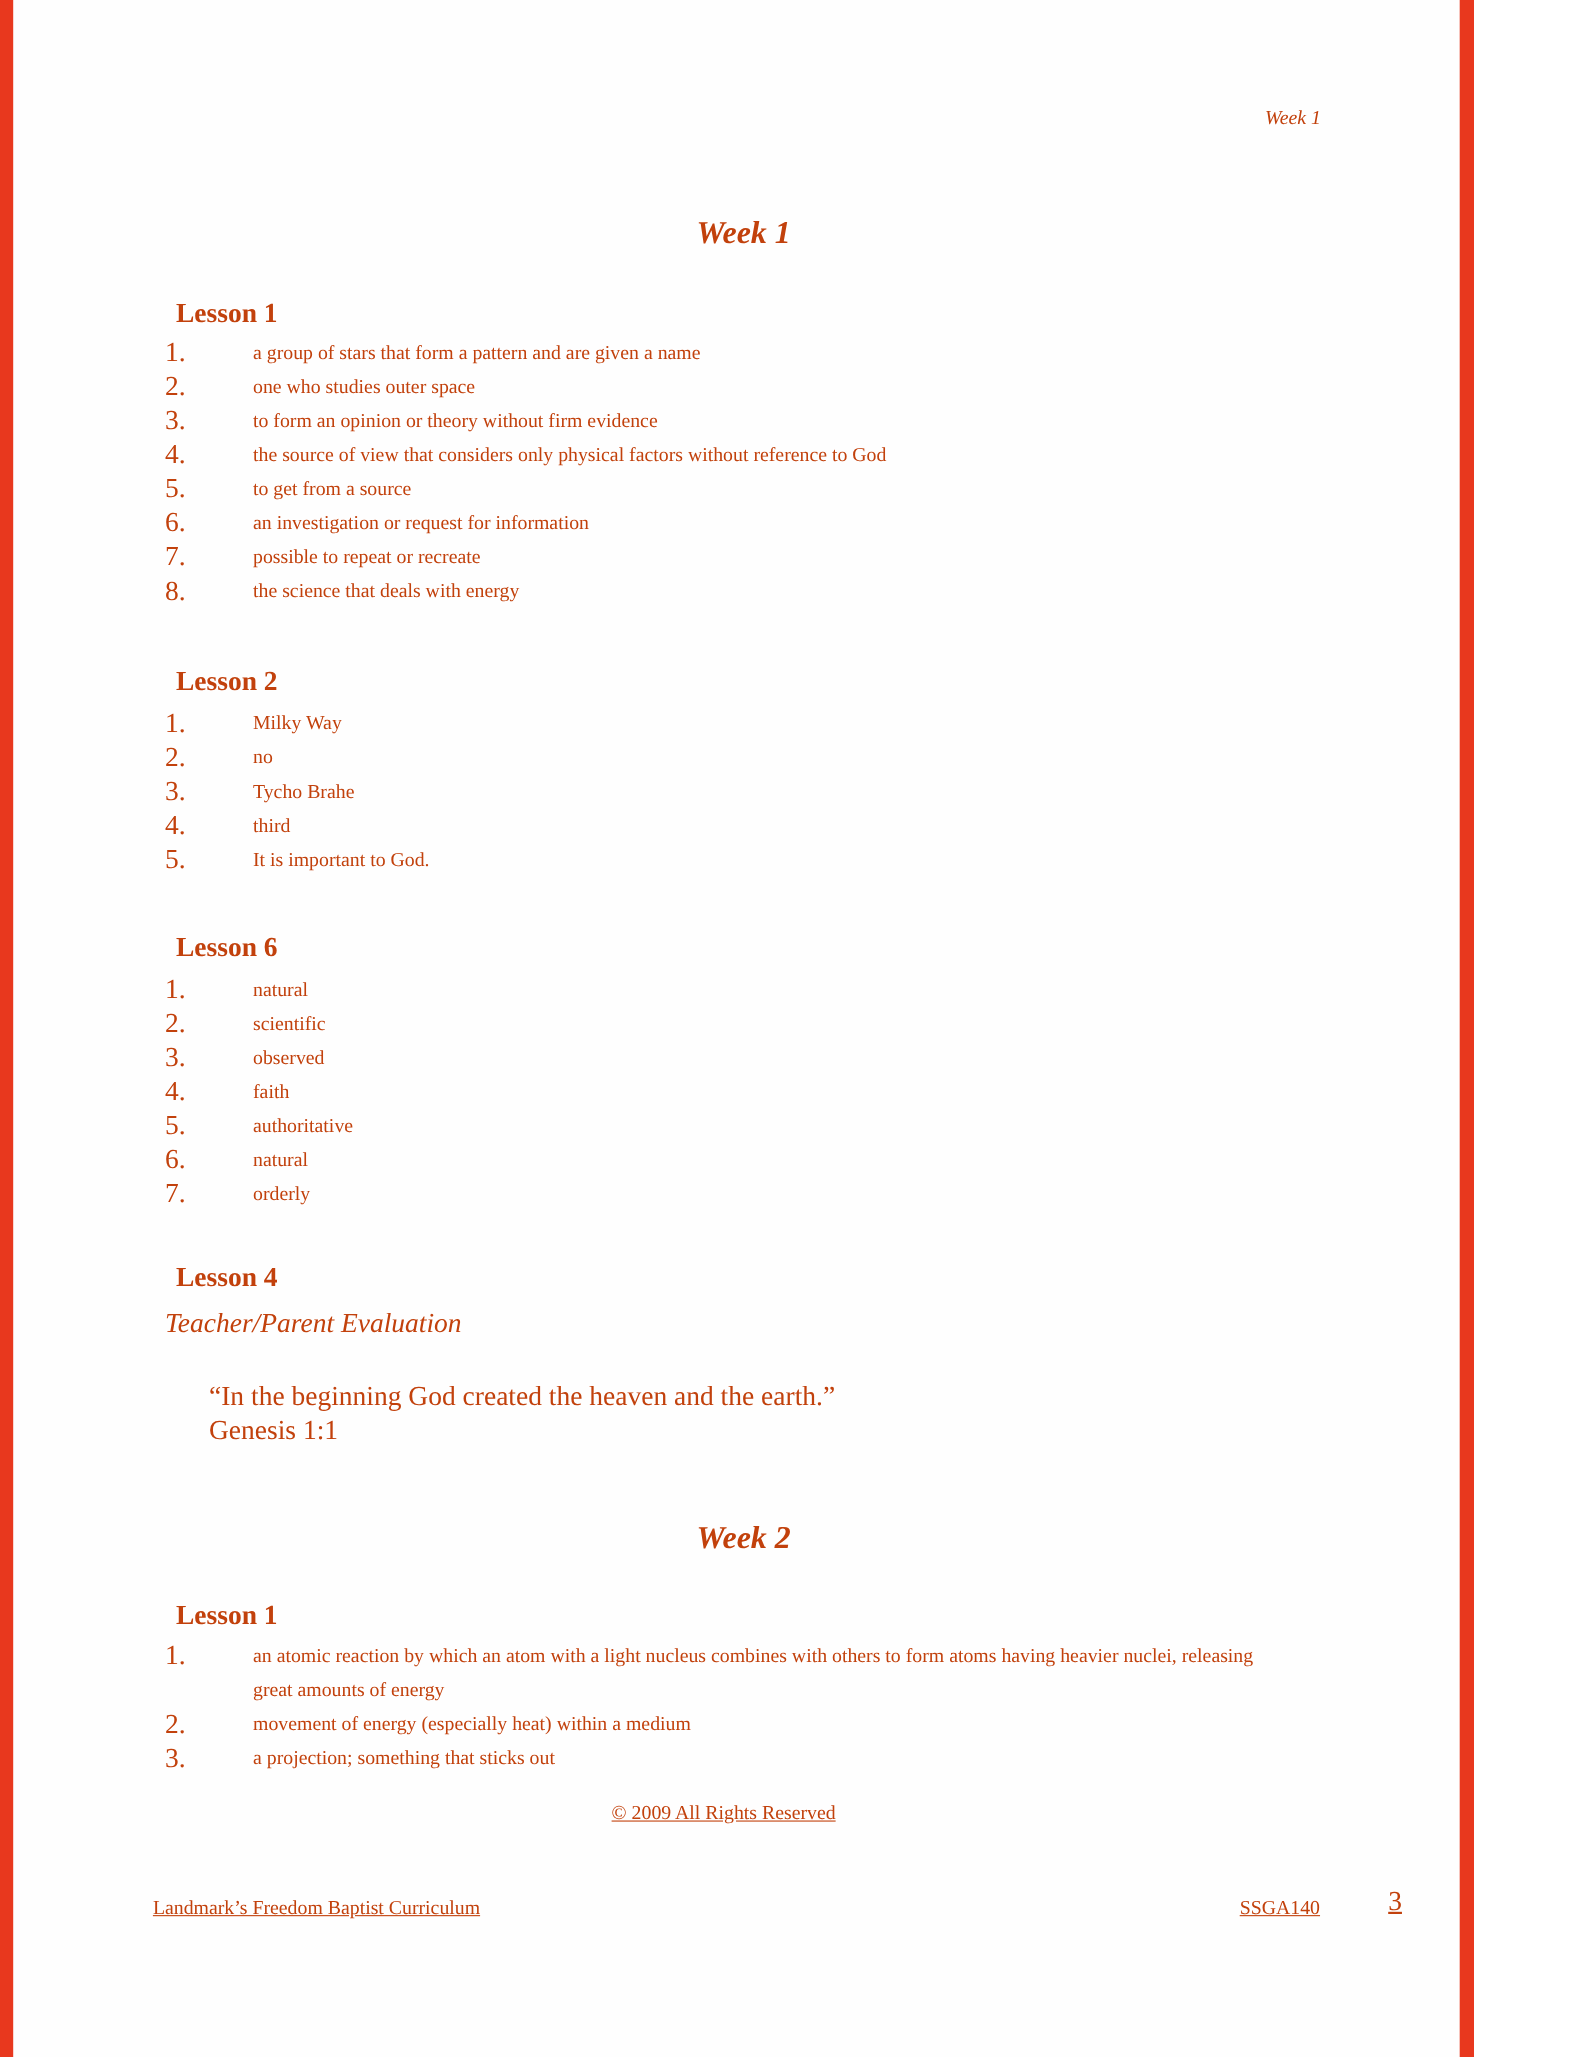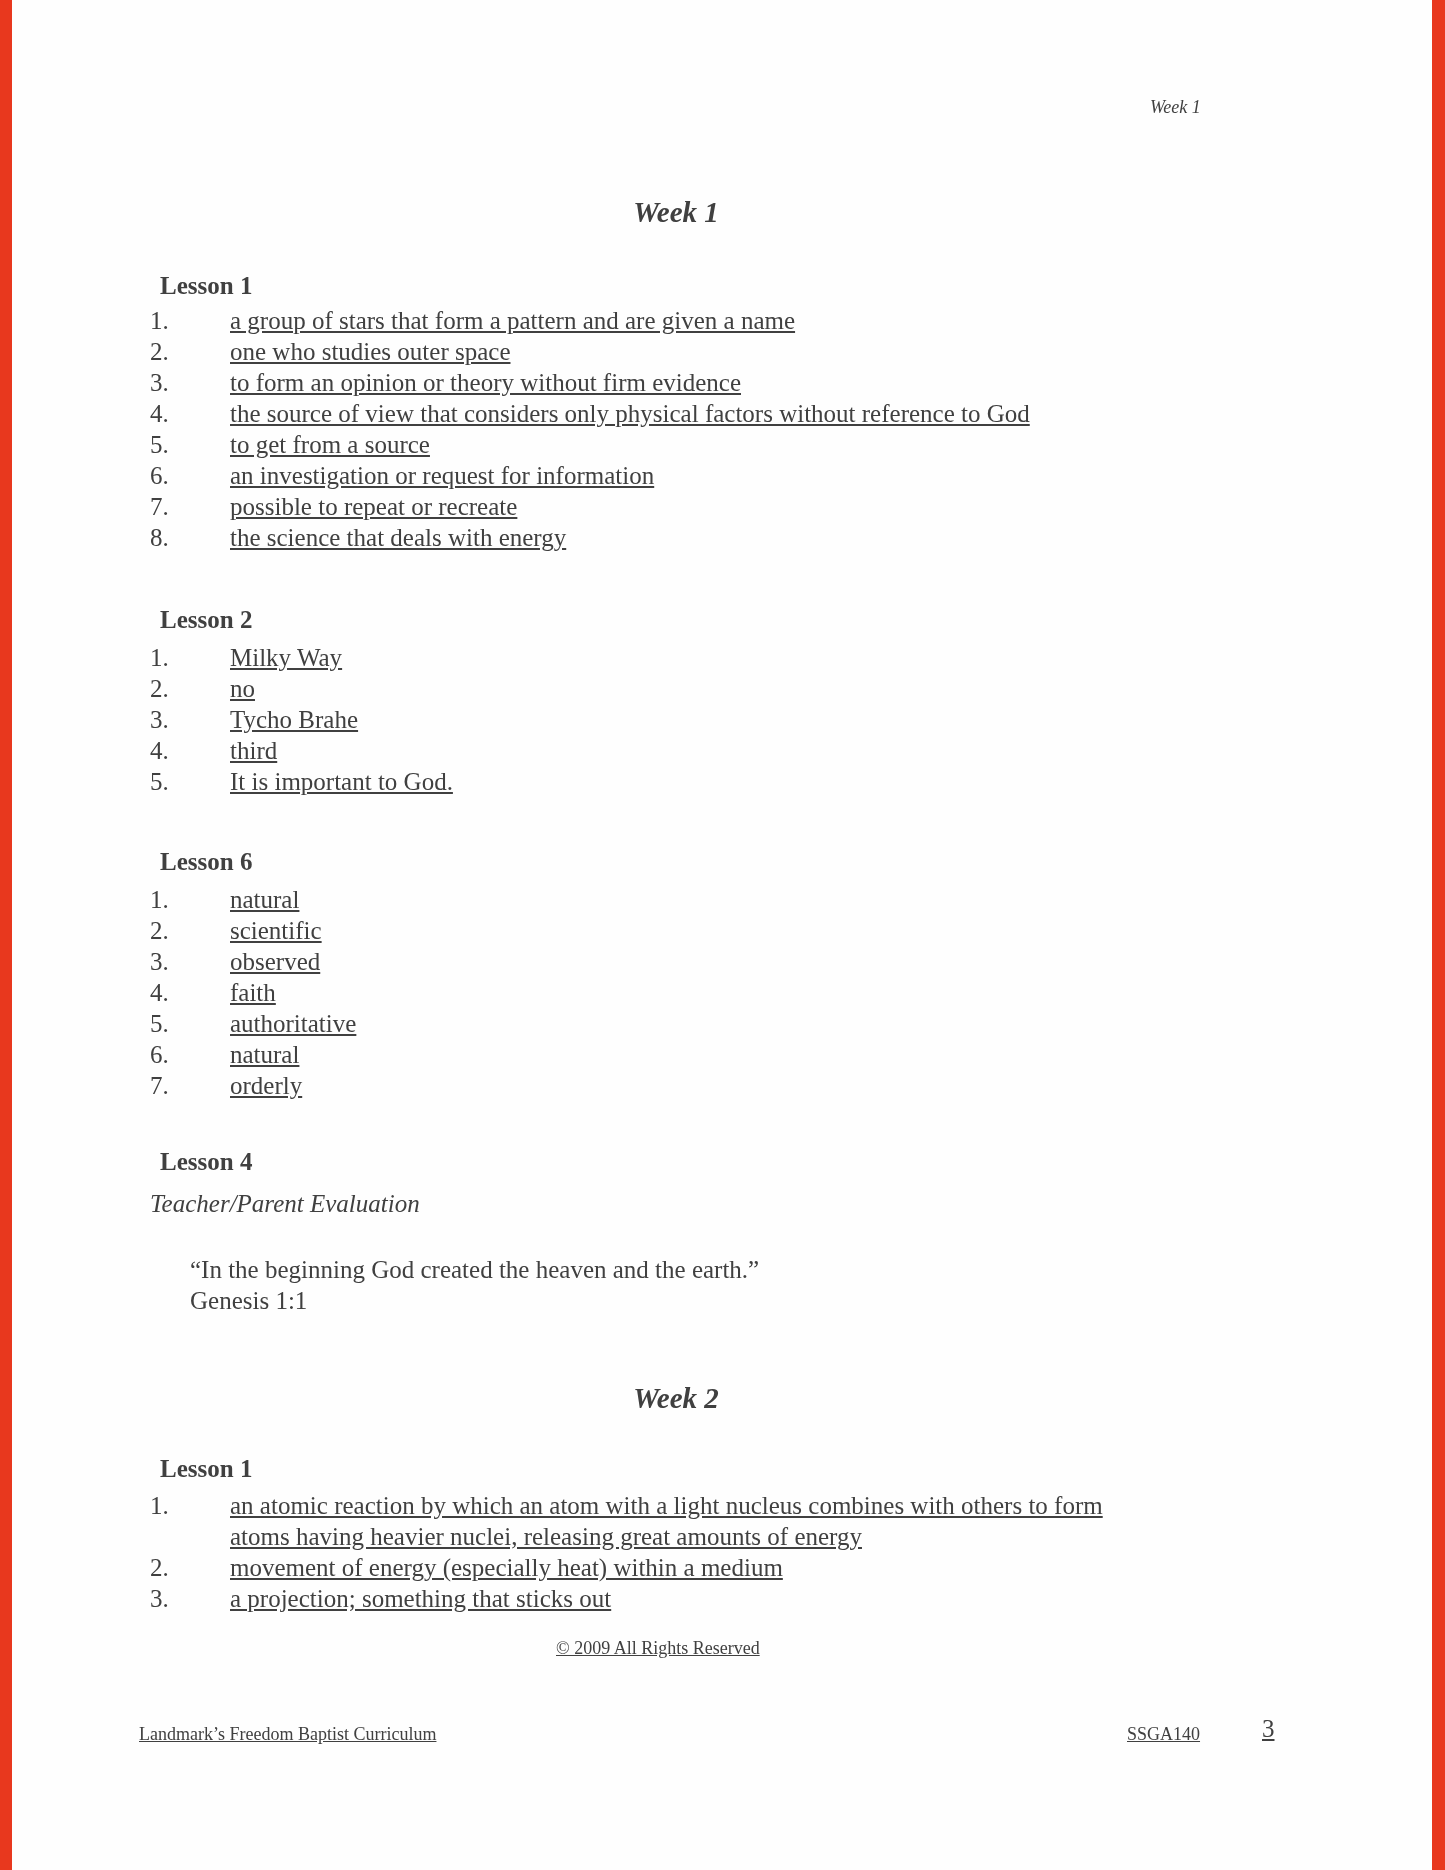--- a/index.html
+++ b/index.html
@@ -1,23 +1,23 @@
 <!DOCTYPE html>
 <html><head>
 <meta charset="utf-8">
 <style>
   html, body { margin: 0; padding: 0; background: #ffffff; }
   .page {
     position: relative;
-    width: 1445px;
+    width: 1340px;
     height: 1870px;
     background: #fefefe;
     overflow: hidden;
     font-family: "Liberation Serif", "DejaVu Serif", serif;
-    color: #404040;
+    color: #c2410c;
   }
   .scan-edge {
     position: absolute;
     top: 0;
     height: 1870px;
     background: #e8381e;
   }
   .scan-edge.left  { left: 0;  width: 12px; }
   .scan-edge.right { right: 0; width: 13px; }
 
@@ -57,23 +57,22 @@
     width: 1010px;
   }
   .answer-row { display: flex; }
   .answer-row .num {
     flex: 0 0 80px;
     font-size: 25px;
     line-height: 31px;
   }
   .answer-row .txt {
     width: 920px;
-    font-size: 25px;
-    line-height: 31px;
-    text-decoration: underline;
+    font-size: 18px;
+    line-height: 31px;
   }
 
   .evaluation-line {
     position: absolute;
     left: 150px;
     font-size: 25px;
     line-height: 31px;
     font-style: italic;
   }
   .quote-block {

